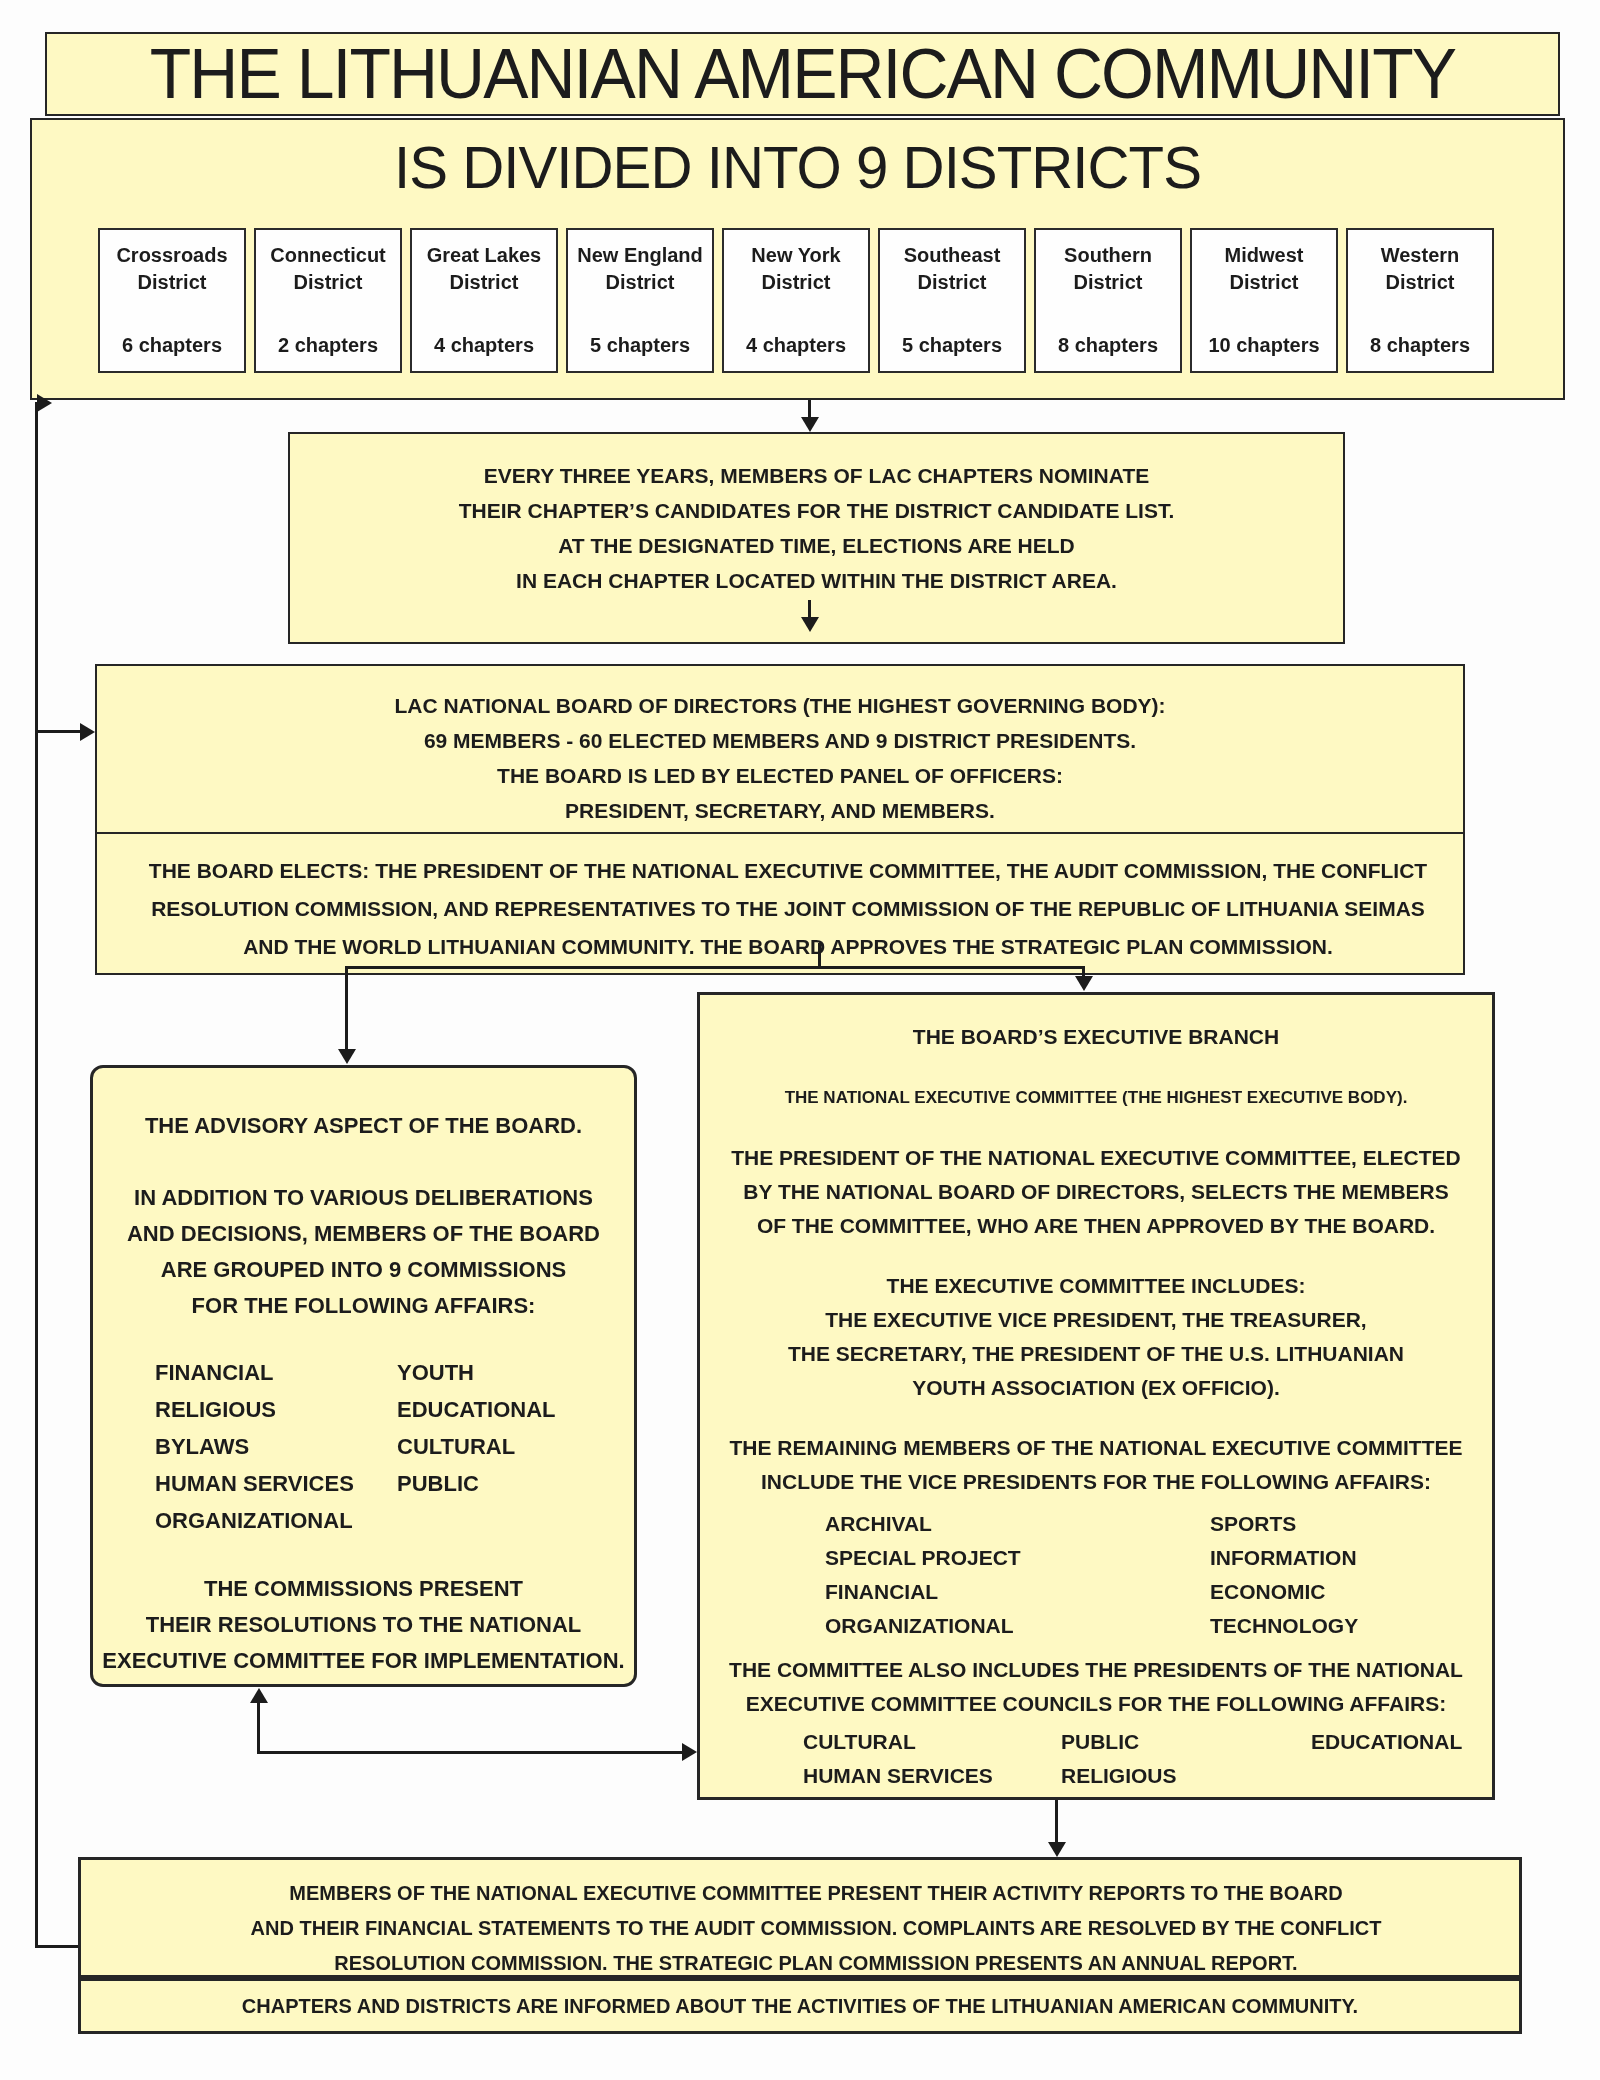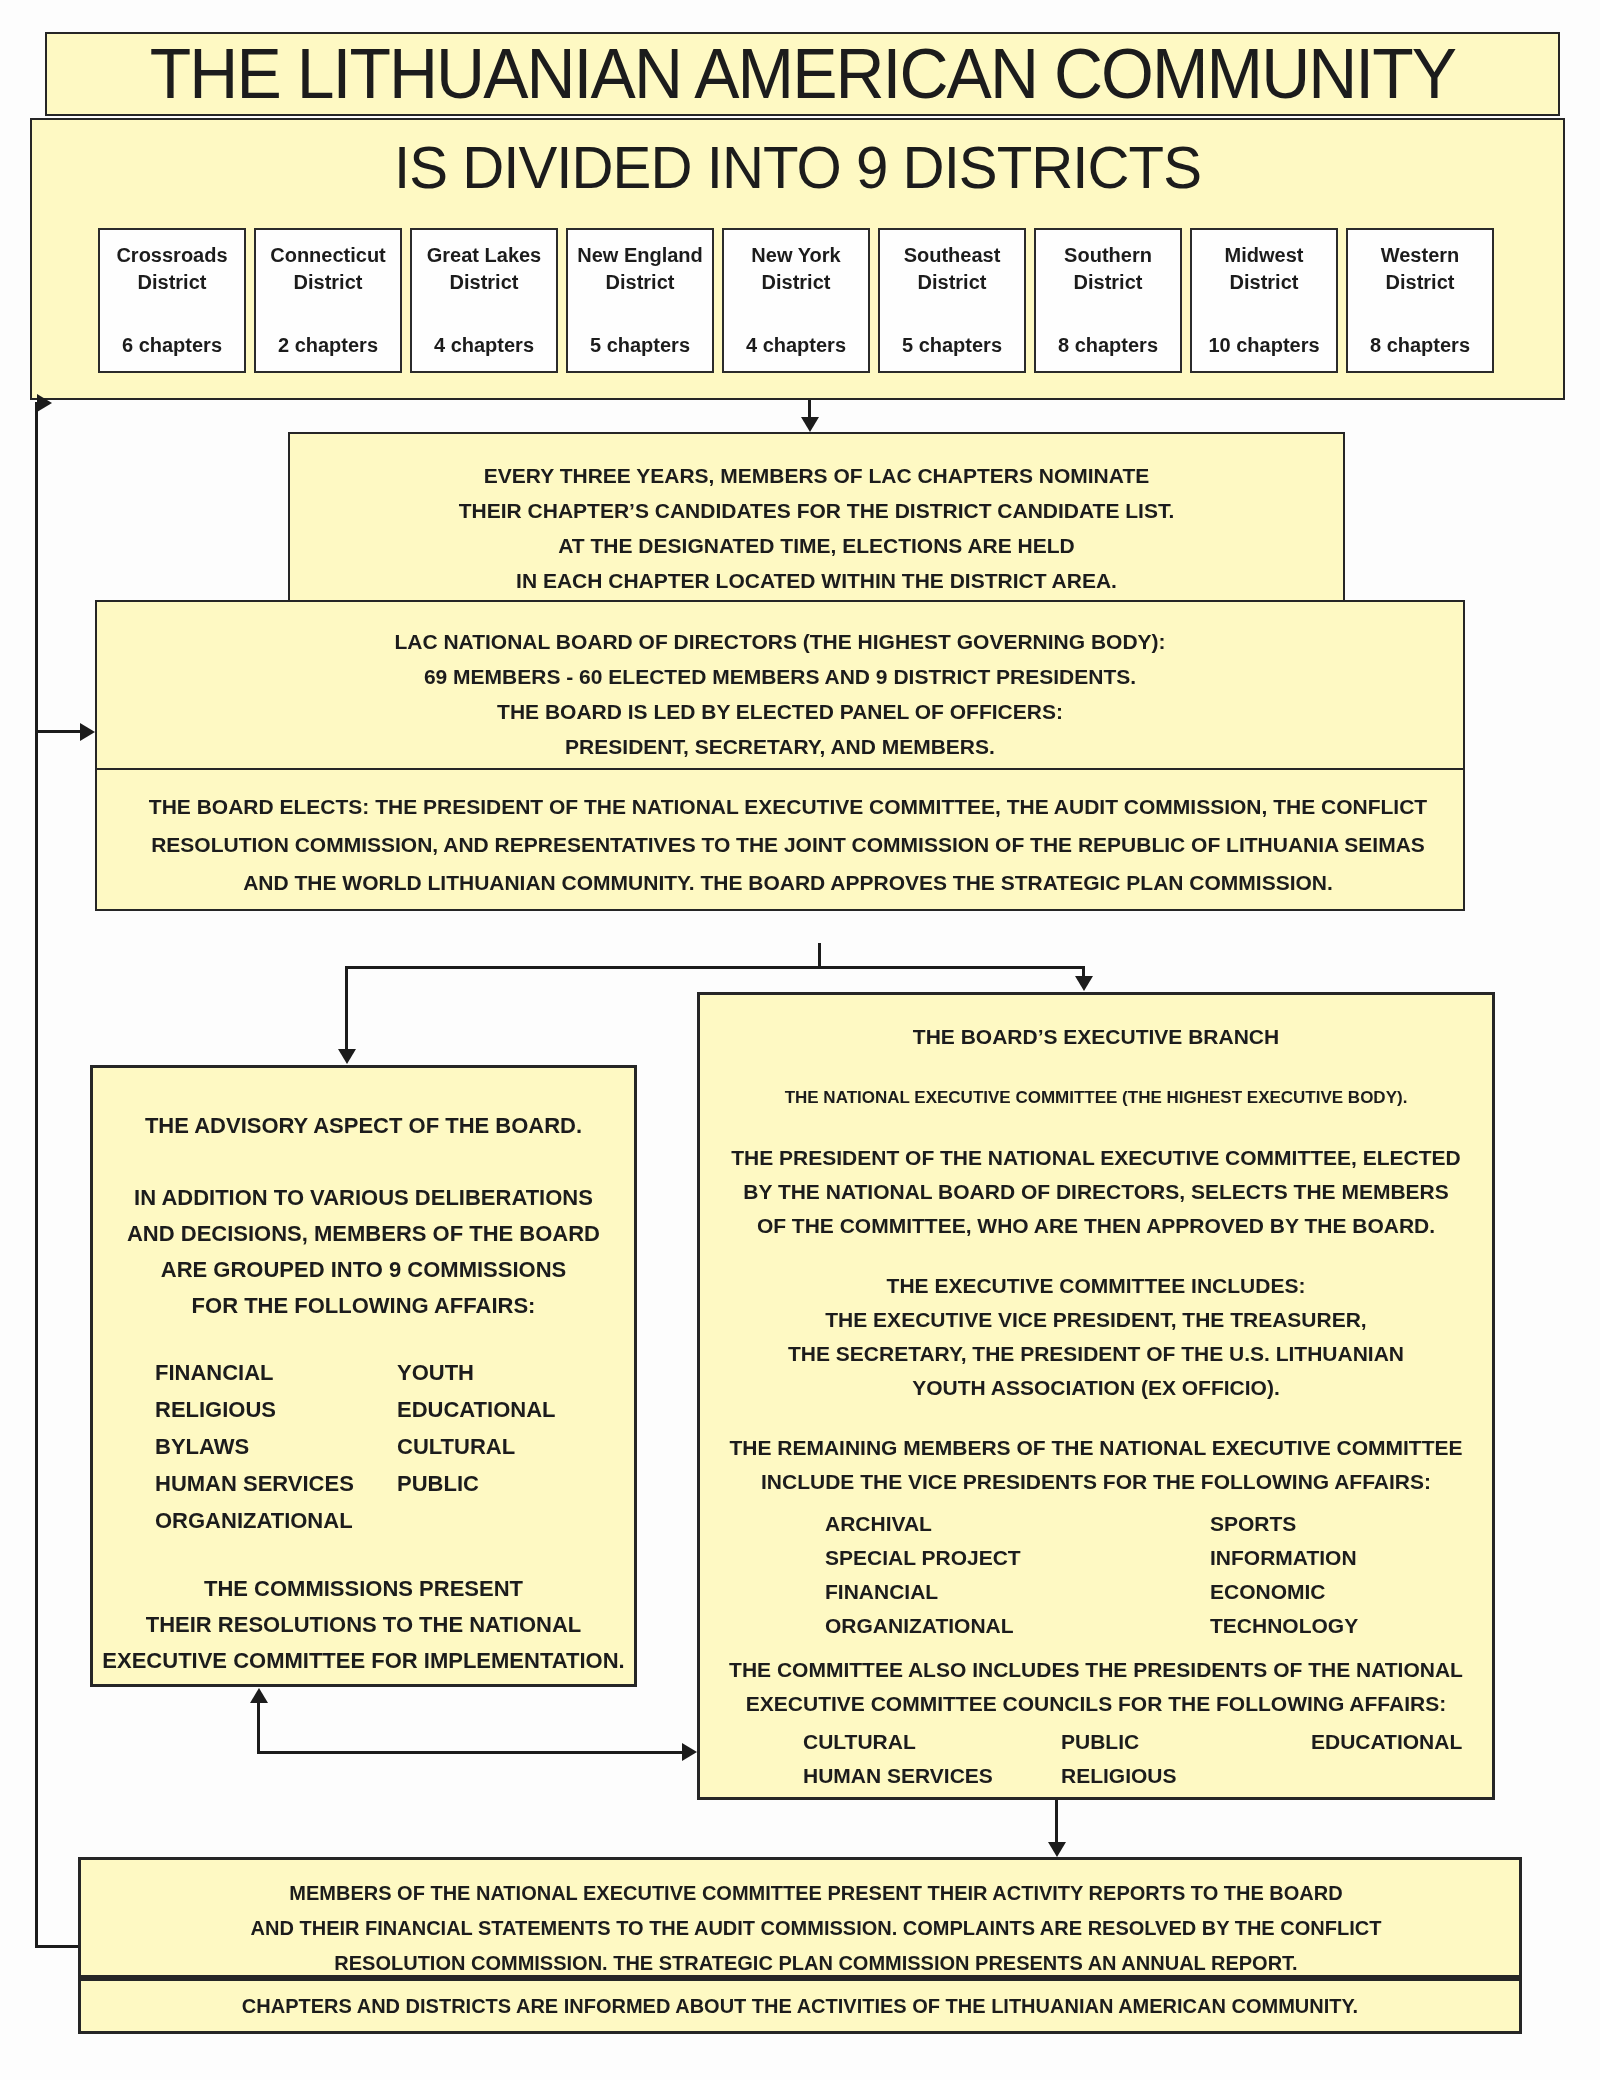--- a/index.html
+++ b/index.html
@@ -16,25 +16,25 @@
   .arr-right{border-top:9px solid transparent;border-bottom:9px solid transparent;border-left:15px solid #1c1c1c;}
   .district{position:absolute;top:228px;width:148px;height:145px;border:2px solid #2b2b2b;background:#fefefe;box-sizing:border-box;}
   .district .dname{padding-top:12px;font-size:20px;line-height:27px;}
   .district .dchap{position:absolute;bottom:14px;left:0;right:0;font-size:20px;}
   #title-box{left:45px;top:32px;width:1515px;height:84px;}
   #title-box .txt{font-size:70px;line-height:80px;font-weight:normal;letter-spacing:-2px;transform:scaleX(.97);transform-origin:center;}
   #districts-section{left:30px;top:118px;width:1535px;height:282px;}
   #subtitle{margin-top:14px;font-size:60px;line-height:68px;font-weight:normal;letter-spacing:-1px;transform:scaleX(.97);transform-origin:center;}
   #election-box{left:288px;top:432px;width:1057px;height:212px;}
   #election-box .txt{padding-top:24px;font-size:21px;line-height:35px;}
-  #board-box{left:95px;top:600px;width:1370px;height:311px;}
+  #board-box{left:95px;top:664px;width:1370px;height:311px;}
   #board-top{padding-top:22px;font-size:21px;line-height:35px;}
   #board-divider{position:absolute;left:0;top:166px;width:100%;height:2px;background:#262626;}
   #board-bottom{position:absolute;top:170px;left:0;right:0;padding-top:16px;font-size:21px;line-height:38px;padding-left:16px;}
-  #advisory-box{left:90px;top:1065px;width:547px;height:622px;}
+  #advisory-box{left:90px;top:1065px;width:547px;height:622px;border-radius:13px;}
   #advisory-title{padding-top:44px;font-size:22px;line-height:28px;}
   #advisory-intro{margin-top:40px;font-size:22px;line-height:36px;}
   #advisory-cols{display:flex;margin-top:30px;margin-left:62px;font-size:22px;line-height:37px;}
   #advisory-col1{width:242px;}
   #advisory-outro{margin-top:32px;font-size:22px;line-height:36px;}
   #executive-box{left:697px;top:992px;width:798px;height:808px;}
   #exec-title{padding-top:28px;font-size:21px;line-height:28px;}
   #exec-line1{margin-top:30px;font-size:17px;line-height:34px;}
   #exec-para1{margin-top:26px;font-size:21px;line-height:34px;}
   #exec-para2{margin-top:26px;font-size:21px;line-height:34px;}

